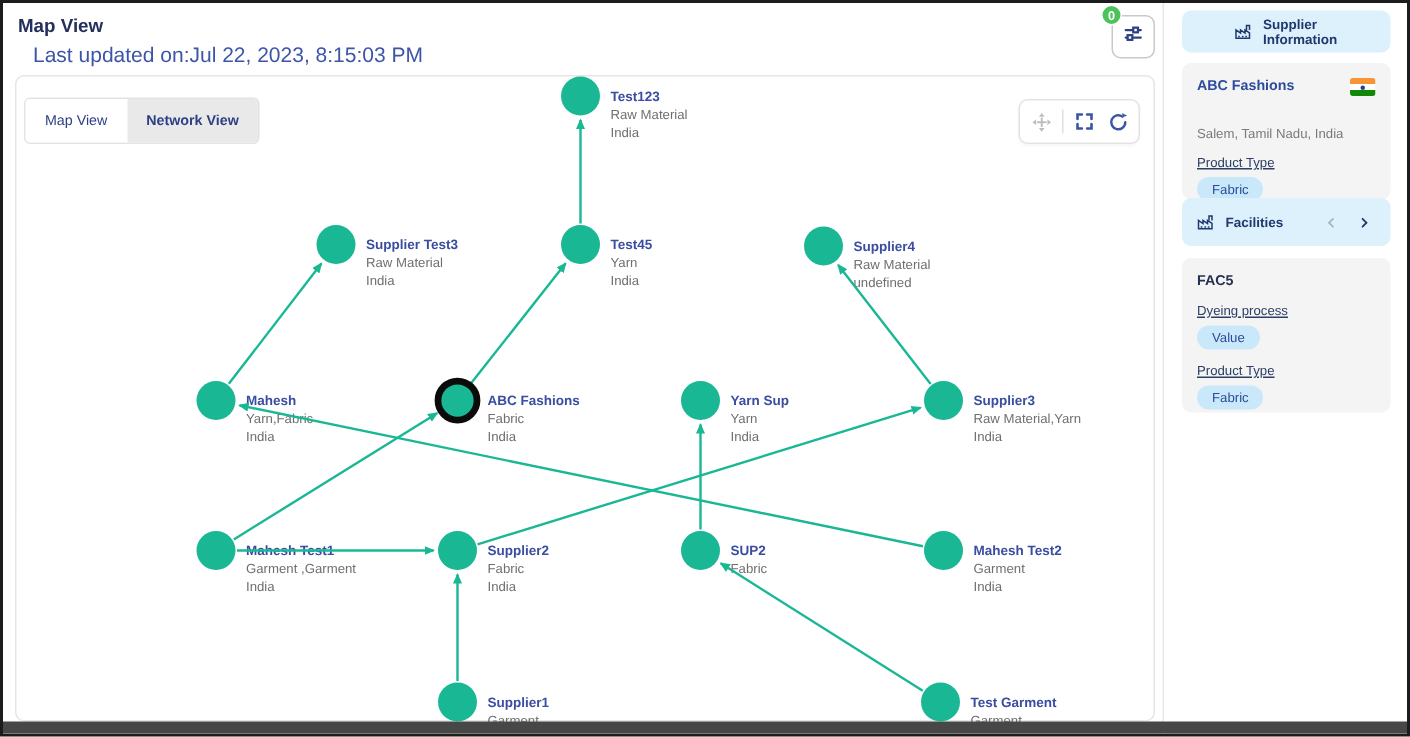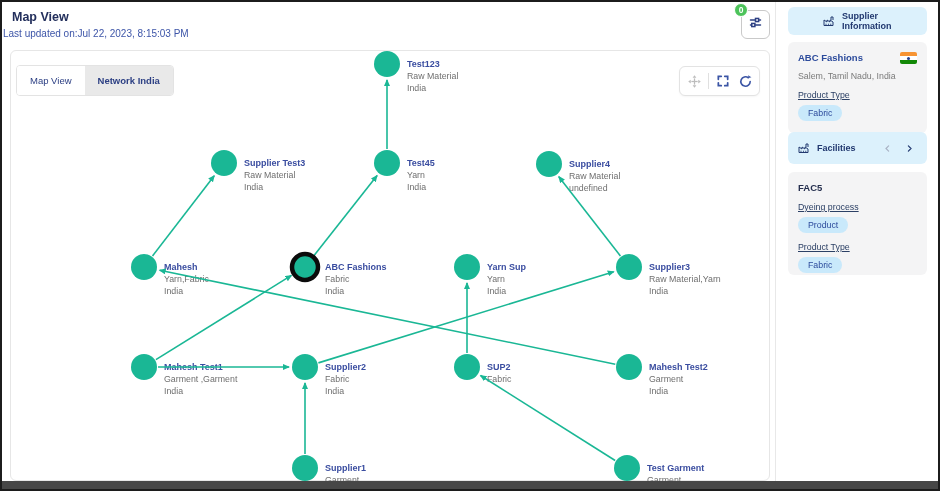--- a/index.html
+++ b/index.html
@@ -2,21 +2,21 @@
 <html><head>
 <meta charset="utf-8">
 <style>
   * { margin:0; padding:0; box-sizing:border-box; }
   html,body { width:940px; height:491px; }
   body { font-family:"Liberation Sans", sans-serif; background:#ffffff; position:relative;
          width:940px; height:491px; overflow:hidden; border:2px solid #1c1c1c; }
 
   
   .page-title { position:absolute; left:10px; top:8px; font-size:12.5px; font-weight:bold; color:#232f5c; }
-  .page-sub   { position:absolute; left:1px; top:26px; font-size:10px; color:#3d55a8; }
+  .page-sub   { position:absolute; left:20px; top:26px; font-size:14px; color:#3d55a8; }
 
   
   .filter-btn { position:absolute; left:739px; top:8px; width:29px; height:29px; background:#fff;
                 border:1px solid #c9c9c9; border-radius:6px; display:flex; align-items:center; justify-content:center; cursor:pointer; }
   .filter-badge { position:absolute; left:732px; top:1px; width:14px; height:14px; border-radius:50%;
                   background:#4cc35a; border:1px solid #fff; color:#fff; font-size:8.5px; font-weight:bold;
                   display:flex; align-items:center; justify-content:center; z-index:5; }
 
   
   .graph-card { position:absolute; left:8px; top:48px; width:760px; height:431px; background:#fff;
@@ -39,21 +39,21 @@
   .nname { font-size:9px; font-weight:bold; fill:#3a4da0; }
   .nsub  { font-size:8.8px; fill:#6f6f6f; }
 
   
   .v-divider { position:absolute; left:773px; top:0; width:1px; height:487px; background:#e8e8e8; }
   .sidebar { position:absolute; left:780px; top:0; width:152px; height:487px; }
   .sb-header { position:absolute; left:6px; width:139px; background:#dcf1fc; border-radius:6px;
                display:flex; align-items:center; padding:0 9px; color:#21386f; font-weight:bold; font-size:9px; }
   .sb-card { position:absolute; left:6px; width:139px; background:#f4f4f5; border-radius:6px; padding:10px 10px; }
   .sb-name { font-size:9.5px; font-weight:bold; color:#2c4b9c; }
-  .sb-gray { font-size:8.8px; color:#7a7a7a; margin-top:7px; }
+  .sb-gray { font-size:8.8px; color:#7a7a7a; margin-top:20px; }
   .sb-label { font-size:8.8px; color:#2c4065; margin-top:9px;text-decoration:underline; }
   .pill { display:inline-block; background:#c9e9fb; color:#2c4b9c; font-size:8.8px;
           border-radius:9px; padding:3px 10px; margin-top:5px; }
   .flag { width:17px; height:12px; border-radius:2px; overflow:hidden; display:inline-block; position:relative; }
   .flag .s1{height:4px;background:#f79433;} .flag .s2{height:4px;background:#fff;} .flag .s3{height:4px;background:#128807;}
   .flag .chakra{position:absolute;left:7px;top:5px;width:3px;height:3px;border-radius:50%;background:#24408f;}
   .chev { width:18px; height:18px; display:flex; align-items:center; justify-content:center; cursor:pointer; }
 
   .bottom-bar { position:absolute; left:0; bottom:0; width:936px; height:8px; background:#474747; z-index:6; }
 </style>
@@ -72,21 +72,21 @@
       <line x1="4" y1="16" x2="20" y2="16"></line>
         <rect x="6" y="13.5" width="5" height="5" fill="#fff" stroke="#2d4084"></rect>
     </svg>
   </span>
 </div>
 
 <div class="graph-card"></div>
 
 <div class="tabs">
   <div class="tab">Map View</div>
-  <div class="tab active">Network India</div>
+  <div class="tab active">Network View</div>
 </div>
 
 <div class="graph-controls">
   <span class="gc-icon">
     <svg width="15" height="15" viewBox="0 0 24 24" fill="#bcbcbc">
       <path d="M12 2l3 4h-6zM12 22l3-4h-6zM2 12l4-3v6zM22 12l-4-3v6z"></path>
       <rect x="11" y="7" width="2" height="10"></rect>
         <rect x="7" y="11" width="10" height="2"></rect>
     </svg>
   </span>
@@ -232,19 +232,19 @@
         <svg width="9" height="9" viewBox="0 0 24 24" fill="none" stroke="#21386f" stroke-width="3.2" stroke-linecap="round">
             <path d="M9 5l7 7-7 7"></path>
           </svg>
       </span>
     </span>
   </div>
 
   <div class="sb-card" style="top:170px; height:103px;">
     <div class="sb-name" style="color:#26304f;">FAC5</div>
     <div class="sb-label">Dyeing process</div>
-    <span class="pill">Product</span>
+    <span class="pill">Value</span>
     <div class="sb-label">Product Type</div>
     <span class="pill">Fabric</span>
   </div>
 </div>
 
 <div class="bottom-bar"></div>
 
 </body></html>

